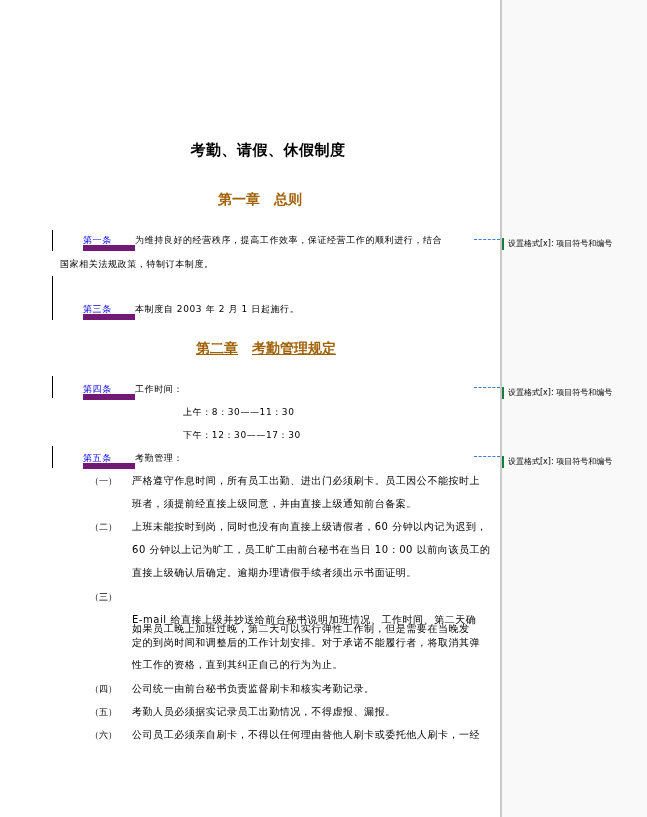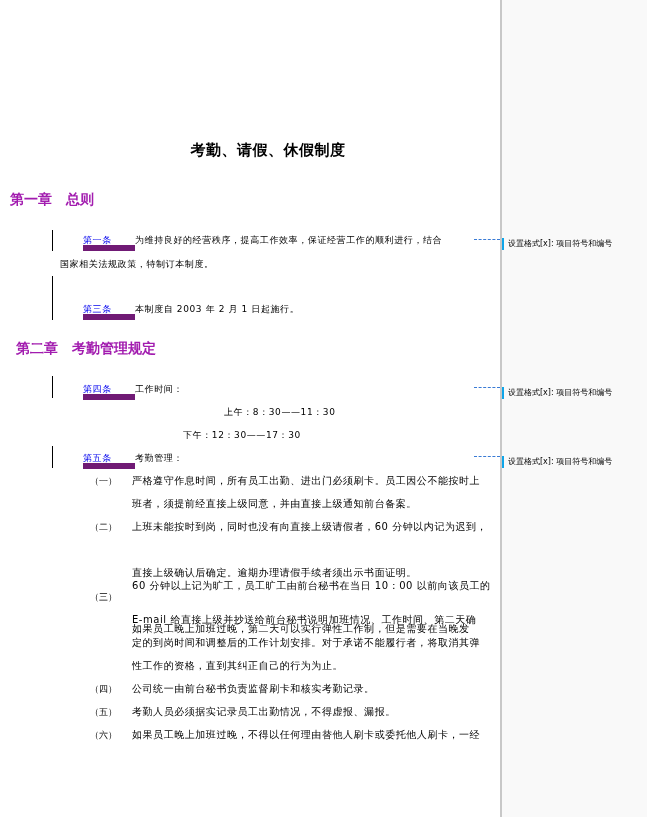--- a/index.html
+++ b/index.html
@@ -42,22 +42,23 @@
       text-align: center;
       font-weight: bold;
       color: #000;
       font-size: 15px;
       letter-spacing: 0.5px;
     }
     .chapter {
       position: absolute;
       left: 0;
       width: 500px;
+      text-align: center;
       font-weight: bold;
-      color: #a21caf;
+      color: #a16207;
       font-size: 14px;
     }
     .chapter .gap { display: inline-block; width: 14px; }
     .line {
       position: absolute;
       font-size: 9px;
       color: #000;
       white-space: nowrap;
       line-height: 12px;
       letter-spacing: 0.6px;
@@ -99,21 +100,21 @@
       border-top: 1px dashed #3a7bd5;
     }
     .balloon {
       position: absolute;
       left: 502px;
       font-size: 8px;
       color: #000;
       white-space: nowrap;
       line-height: 12px;
       padding-left: 4px;
-      border-left: 2px solid #0ea5e9;
+      border-left: 2px solid #15803d;
     }
   </style>
 </head>
 <body>
 
 <div class="viewport">
 
   <div class="page">
 
     <div class="title" style="top:141px;">考勤、请假、休假制度</div>
@@ -128,60 +129,60 @@
     <div class="line" style="left:83px; top:234px;">
       <span class="art-label">第一条</span><span>为维持良好的经营秩序，提高工作效率，保证经营工作的顺利进行，结合</span>
     </div>
     <div class="line" style="left:60px; top:258px;">国家相关法规政策，特制订本制度。</div>
 
 
     <div class="line" style="left:83px; top:303px;">
       <span class="art-label">第三条</span><span>本制度自 2003 年 2 月 1 日起施行。</span>
     </div>
 
-    <div class="chapter" style="top:340px; left:16px;">
+    <div class="chapter" style="top:340px; left:16px;text-decoration:underline;">
       <span>第二章</span><span class="gap"></span><span>考勤管理规定</span>
     </div>
 
     <div class="change-bar" style="top:376px; height:22px;"></div>
     <div class="change-bar" style="top:446px; height:22px;"></div>
 
     <div class="line" style="left:83px; top:383px;">
       <span class="art-label">第四条</span><span>工作时间：</span>
     </div>
-    <div class="line" style="left:183px; top:406px;margin-left:41px;">上午：8：30——11：30</div>
+    <div class="line" style="left:183px; top:406px;">上午：8：30——11：30</div>
     <div class="line" style="left:183px; top:429px;">下午：12：30——17：30</div>
 
     <div class="line" style="left:83px; top:452px;">
       <span class="art-label">第五条</span><span>考勤管理：</span>
     </div>
 
     <div class="enum" style="top:475px;">（一）</div>
     <div class="enum-text" style="top:475px;">严格遵守作息时间，所有员工出勤、进出门必须刷卡。员工因公不能按时上</div>
     <div class="enum-text" style="top:498px;">班者，须提前经直接上级同意，并由直接上级通知前台备案。</div>
 
     <div class="enum" style="top:521px;">（二）</div>
     <div class="enum-text" style="top:521px;">上班未能按时到岗，同时也没有向直接上级请假者，60 分钟以内记为迟到，</div>
-    <div class="enum-text" style="top:544px;margin-top:36px;">60 分钟以上记为旷工，员工旷工由前台秘书在当日 10：00 以前向该员工的</div>
+    <div class="enum-text" style="top:544px;">60 分钟以上记为旷工，员工旷工由前台秘书在当日 10：00 以前向该员工的</div>
     <div class="enum-text" style="top:567px;">直接上级确认后确定。逾期办理请假手续者须出示书面证明。</div>
 
     <div class="enum" style="top:591px;">（三）</div>
     <div class="enum-text" style="top:591px;margin-top:32px;">如果员工晚上加班过晚，第二天可以实行弹性工作制，但是需要在当晚发</div>
     <div class="enum-text" style="top:614px;">E-mail 给直接上级并抄送给前台秘书说明加班情况、工作时间、第二天确</div>
     <div class="enum-text" style="top:637px;">定的到岗时间和调整后的工作计划安排。对于承诺不能履行者，将取消其弹</div>
-    <div class="enum-text" style="top:660px;">性工作的资格，直到其纠正自己的行为为止。</div>
+    <div class="enum-text" style="top:660px;font-family:Liberation Mono, monospace;">性工作的资格，直到其纠正自己的行为为止。</div>
 
     <div class="enum" style="top:683px;">（四）</div>
     <div class="enum-text" style="top:683px;">公司统一由前台秘书负责监督刷卡和核实考勤记录。</div>
 
     <div class="enum" style="top:706px;">（五）</div>
     <div class="enum-text" style="top:706px;">考勤人员必须据实记录员工出勤情况，不得虚报、漏报。</div>
 
     <div class="enum" style="top:729px;">（六）</div>
-    <div class="enum-text" style="top:729px;">如果员工晚上加班过晚，不得以任何理由替他人刷卡或委托他人刷卡，一经</div>
+    <div class="enum-text" style="top:729px;">公司员工必须亲自刷卡，不得以任何理由替他人刷卡或委托他人刷卡，一经</div>
 
     <div class="leader" style="left:474px; top:239px; width:26px;"></div>
     <div class="leader" style="left:474px; top:387px; width:26px;"></div>
     <div class="leader" style="left:474px; top:456px; width:26px;"></div>
   </div>
 
   <div class="markup-pane"></div>
 
   <div class="balloon" style="top:238px;">设置格式[x]: 项目符号和编号</div>
   <div class="balloon" style="top:387px;">设置格式[x]: 项目符号和编号</div>

